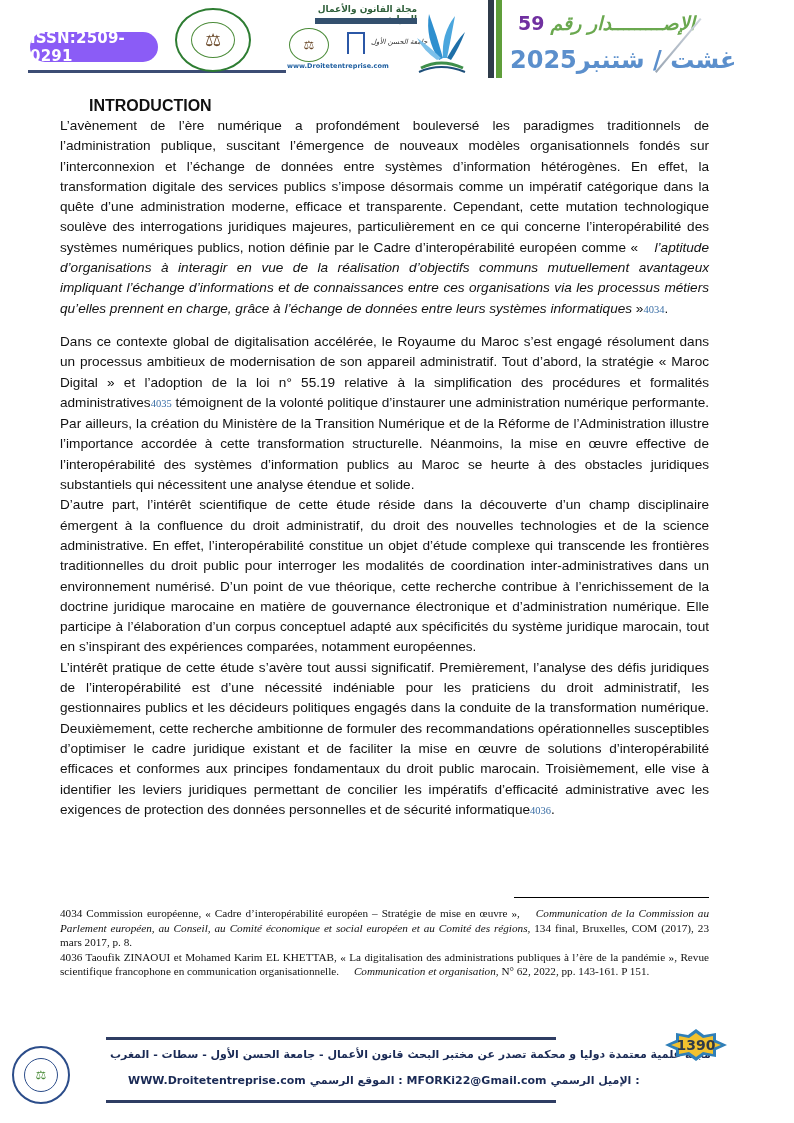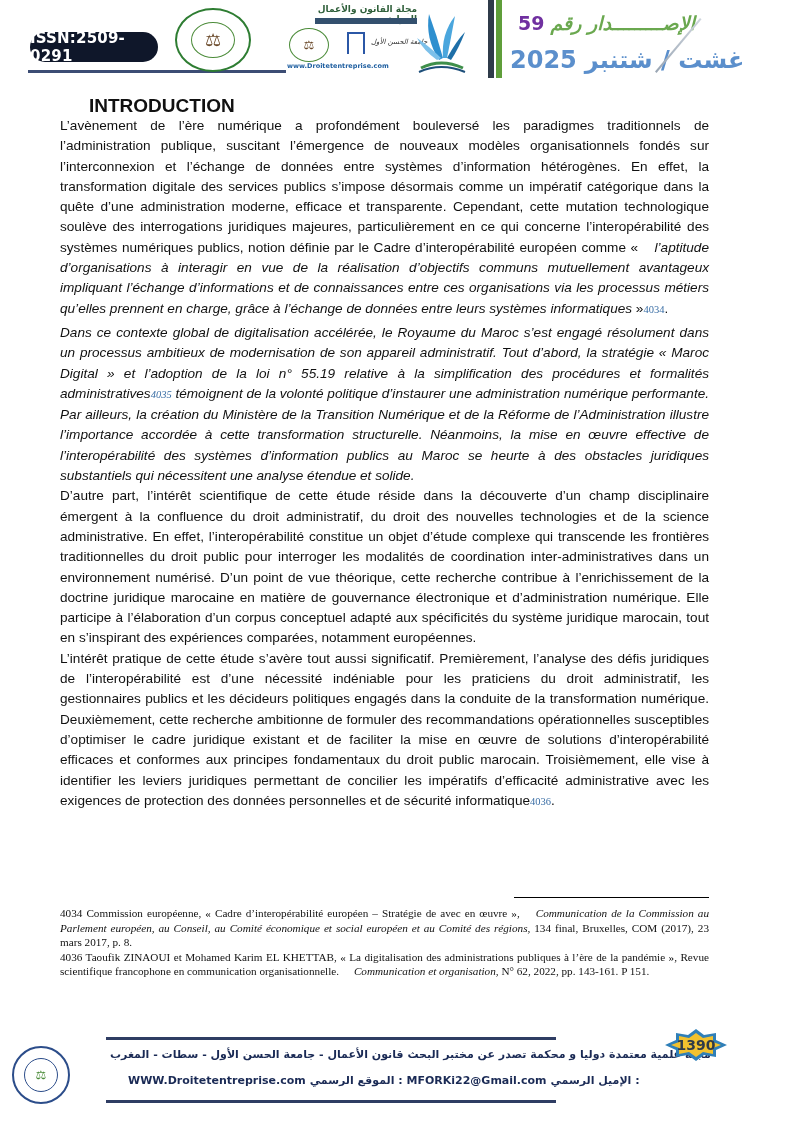--- a/index.html
+++ b/index.html
@@ -3,21 +3,21 @@
 <meta charset="utf-8">
 <style>
   * { box-sizing: border-box; margin: 0; padding: 0; }
   html, body { width: 794px; height: 1123px; background: #ffffff; overflow: hidden; }
   body { position: relative; font-family: "Liberation Sans", "DejaVu Sans", sans-serif; color: #000; }
 
   
   .header { position: absolute; left: 0; top: 0; width: 794px; height: 90px; }
   .issn-badge {
     position: absolute; left: 30px; top: 32px; width: 128px; height: 30px;
-    background: #0f172a; border-radius: 15px; color: #fff;
+    background: #8b5cf6; border-radius: 15px; color: #fff;
     font-family: "DejaVu Sans", sans-serif; font-size: 15px; font-weight: bold;
     display: flex; align-items: center; justify-content: center; letter-spacing: 0.2px;
   }
   .header-rule { position: absolute; left: 28px; top: 70px; width: 258px; height: 3px; background: #3c4d74; }
   .lab-seal {
     position: absolute; left: 175px; top: 8px; width: 76px; height: 64px;
     border: 2px solid #2e7d32; border-radius: 50%;
     display: flex; align-items: center; justify-content: center;
   }
   .lab-seal-inner {
@@ -51,32 +51,32 @@
     font-family: "DejaVu Sans", sans-serif; font-weight: bold; font-size: 19px;
     color: #6aa84f; white-space: nowrap; display: flex; align-items: flex-end; direction: ltr;
   }
   .issue-number { color: #7030a0; margin-right: 6px; }
   .issue-label { direction: rtl; font-style: italic; }
   .date-line {
     position: absolute; left: 510px; top: 42px; width: 220px; height: 36px;
     font-family: "DejaVu Sans", sans-serif; font-weight: bold; font-size: 24px; color: #5b8fcc;
     white-space: nowrap; display: flex; align-items: center;
   }
-  .date-year { margin-right: 8px; }
+  .date-year { }
   .diag-line { position: absolute; left: 700px; top: 18px; width: 2px; height: 70px; background: linear-gradient(#cfd6de, #9aa6b4); transform: rotate(40deg); transform-origin: top left; }
 
   
   .main {
     position: absolute; left: 60px; top: 96px; width: 649px;
     font-family: "Liberation Sans", "DejaVu Sans", sans-serif;
     font-size: 13.6px; line-height: 20.3px; color: #111;
   }
-  .section-heading { font-weight: bold; font-size: 19px; margin-left: 29px; line-height: 20px; }
+  .section-heading { font-weight: bold; font-size: 16px; margin-left: 29px; line-height: 20px; }
   .para { text-align: justify; }
-  .para-gap { margin-top: 3px; font-style: italic; }
+  .para-gap { margin-top: 12px; }
   .fn-ref { font-family: "Liberation Serif", serif; font-size: 10.5px; color: #3a6ea5; }
   .italic { font-style: italic; margin-left: 12px; }
 
   
   .fn-rule { position: absolute; left: 514px; top: 897px; width: 195px; height: 1px; background: #000; }
   .footnotes {
     position: absolute; left: 60px; top: 906px; width: 649px;
     font-family: "Liberation Serif", "DejaVu Serif", serif; font-size: 11.2px; line-height: 14.6px; color: #111;
     text-align: justify;
   }
@@ -159,21 +159,21 @@
 
   <p class="para para-gap"><span>Dans ce contexte global de digitalisation accélérée, le Royaume du Maroc s’est engagé résolument dans un processus ambitieux de modernisation de son appareil administratif. Tout d’abord, la stratégie « Maroc Digital » et l’adoption de la loi n° 55.19 relative à la simplification des procédures et formalités administratives</span><span class="fn-ref">4035</span><span> témoignent de la volonté politique d’instaurer une administration numérique performante. Par ailleurs, la création du Ministère de la Transition Numérique et de la Réforme de l’Administration illustre l’importance accordée à cette transformation structurelle. Néanmoins, la mise en œuvre effective de l’interopérabilité des systèmes d’information publics au Maroc se heurte à des obstacles juridiques substantiels qui nécessitent une analyse étendue et solide.</span></p>
 
   <p class="para">D’autre part, l’intérêt scientifique de cette étude réside dans la découverte d’un champ disciplinaire émergent à la confluence du droit administratif, du droit des nouvelles technologies et de la science administrative. En effet, l’interopérabilité constitue un objet d’étude complexe qui transcende les frontières traditionnelles du droit public pour interroger les modalités de coordination inter-administratives dans un environnement numérisé. D’un point de vue théorique, cette recherche contribue à l’enrichissement de la doctrine juridique marocaine en matière de gouvernance électronique et d’administration numérique. Elle participe à l’élaboration d’un corpus conceptuel adapté aux spécificités du système juridique marocain, tout en s’inspirant des expériences comparées, notamment européennes.</p>
 
   <p class="para"><span>L’intérêt pratique de cette étude s’avère tout aussi significatif. Premièrement, l’analyse des défis juridiques de l’interopérabilité est d’une nécessité indéniable pour les praticiens du droit administratif, les gestionnaires publics et les décideurs politiques engagés dans la conduite de la transformation numérique. Deuxièmement, cette recherche ambitionne de formuler des recommandations opérationnelles susceptibles d’optimiser le cadre juridique existant et de faciliter la mise en œuvre de solutions d’interopérabilité efficaces et conformes aux principes fondamentaux du droit public marocain. Troisièmement, elle vise à identifier les leviers juridiques permettant de concilier les impératifs d’efficacité administrative avec les exigences de protection des données personnelles et de sécurité informatique</span><span class="fn-ref">4036</span><span>.</span></p>
 </div>
 
 <div class="fn-rule"></div>
 <div class="footnotes">
-  <p><span>4034</span><span> Commission européenne, « Cadre d’interopérabilité européen – Stratégie de avec en œuvre », </span><span class="italic">Communication de la Commission au Parlement européen, au Conseil, au Comité économique et social européen et au Comité des régions,</span><span> 134 final, Bruxelles, COM (2017), 23 mars 2017, p. 8.</span></p>
+  <p><span>4034</span><span> Commission européenne, « Cadre d’interopérabilité européen – Stratégie de mise en œuvre », </span><span class="italic">Communication de la Commission au Parlement européen, au Conseil, au Comité économique et social européen et au Comité des régions,</span><span> 134 final, Bruxelles, COM (2017), 23 mars 2017, p. 8.</span></p>
   <p><span>4036</span><span> Taoufik ZINAOUI et Mohamed Karim EL KHETTAB, « La digitalisation des administrations publiques à l’ère de la pandémie », Revue scientifique francophone en communication organisationnelle. </span><span class="italic">Communication et organisation</span><span>, N° 62, 2022, pp. 143-161. P 151.</span></p>
 </div>
 
 <div class="stamp">
   <div class="stamp-inner">⚖</div>
 </div>
 <div class="footer-rule top"></div>
 <div class="footer-line1">مجلة علمية معتمدة دوليا و محكمة تصدر عن مختبر البحث قانون الأعمال - جامعة الحسن الأول - سطات - المغرب</div>
 <div class="footer-line2">
   <span>WWW.Droitetentreprise.com</span>

